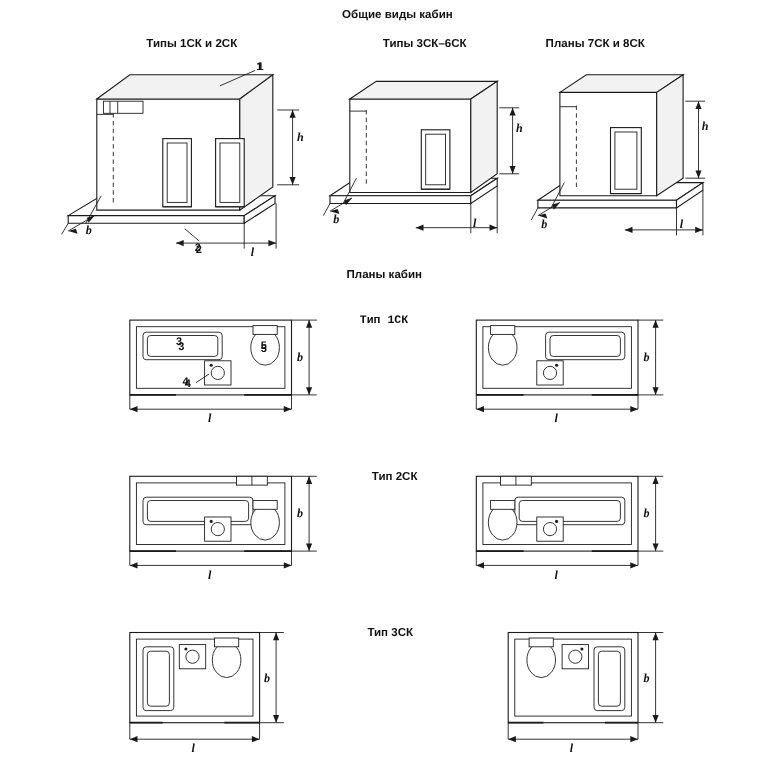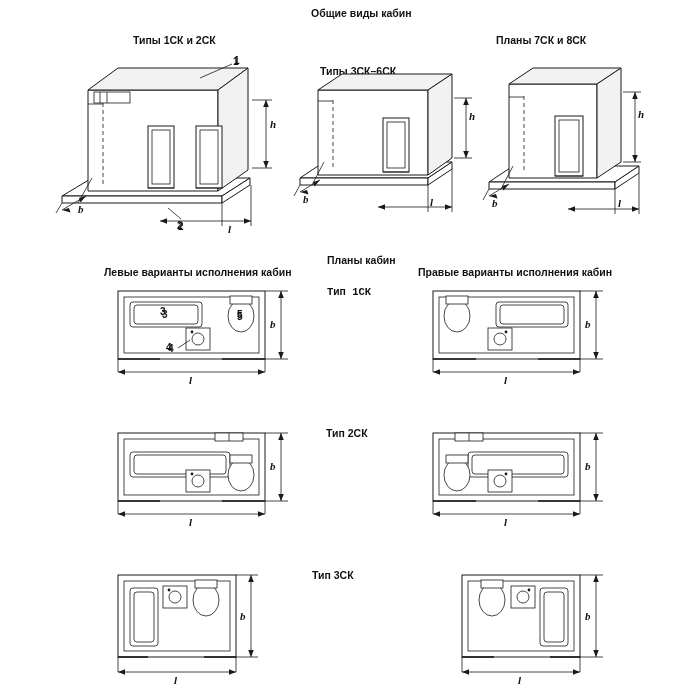--- a/index.html
+++ b/index.html
@@ -54,31 +54,29 @@
   }
 </style>
 </head>
 <body>
 
 <div id="sheet">
 
   <div class="lbl" style="left:311px; top:8px;">Общие виды кабин</div>
 
   <div class="lbl" style="left:133px; top:35px;">Типы 1СК и 2СК</div>
-  <div class="lbl" style="left:320px; top:35px;margin-top:31px;">Типы 3СК–6СК</div>
+  <div class="lbl" style="left:348px; top:35px;">Типы 3СК–6СК</div>
   <div class="lbl" style="left:496px; top:35px;">Планы 7СК и 8СК</div>
 
-  <div class="lbl" style="left:315px; top:255px;margin-left:12px;">Планы кабин</div>
-
-  <div class="lbl" style="left:104px; top:267px;">Левые варианты исполнения кабин</div>
-  <div class="lbl" style="left:418px; top:267px;">Правые варианты исполнения кабин</div>
+  <div class="lbl" style="left:315px; top:245px;">Планы кабин</div>
+
 
   <div class="lbl" style="left:327px; top:287px;font-family:Liberation Mono, monospace;">Тип 1СК</div>
-  <div class="lbl" style="left:326px; top:428px;">Тип 2СК</div>
-  <div class="lbl" style="left:312px; top:570px;">Тип 3СК</div>
+  <div class="lbl" style="left:338px; top:428px;">Тип 2СК</div>
+  <div class="lbl" style="left:334px; top:570px;">Тип 3СК</div>
 
   <svg width="700" height="700" viewBox="0 0 700 700" style="position:absolute;left:0;top:0;">
 
     <g>
 
       <polygon class="fillw" points="62,196 92,178 250,178 222,196"></polygon>
       <polygon class="fillw" points="62,196 222,196 222,203 62,203"></polygon>
       <polygon class="fillw" points="222,196 250,178 250,185 222,203"></polygon>
 
       <polygon class="fillw" points="88,90 88,191 218,191 218,90"></polygon>

